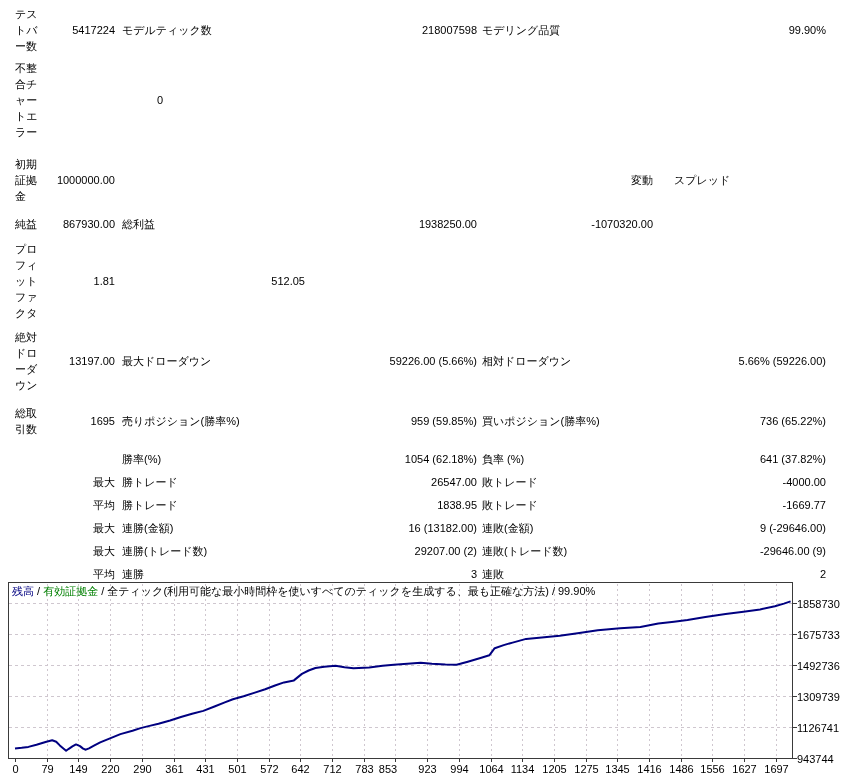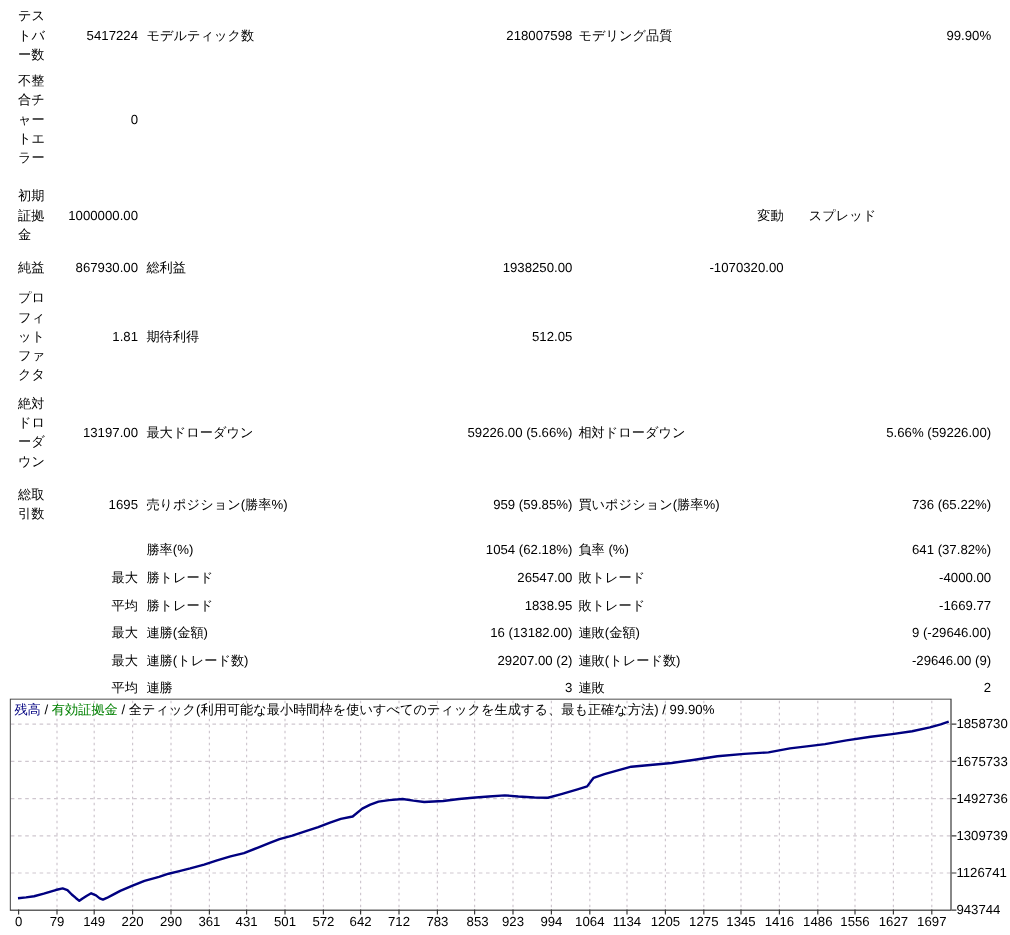--- a/index.html
+++ b/index.html
@@ -10,21 +10,21 @@
   }
   
   #rows{padding:6px 0 0 15px;}
   .row{
     display:grid;
     grid-template-columns:30px 72px 188px 172px 192px auto;
     align-items:center;
     min-height:23px;
     line-height:16px;
   }
-  .row:nth-child(2){margin-top:6px;}
+  .row:nth-child(2){margin-top:6px;gap:48px;}
   .row:nth-child(3){margin-top:16px;}
   .row:nth-child(4){margin-top:8px;}
   .row:nth-child(5){margin-top:6px;}
   .row:nth-child(6){margin-top:8px;}
   .row:nth-child(7){margin-top:12px;}
   .row:nth-child(8){margin-top:10px;}
   .cell{white-space:normal;}
   .l1{word-break:break-all;}
   .v2{text-align:right;padding-right:2px;}
   .l3,.l5{padding-left:5px;}
@@ -78,21 +78,20 @@
     <div class="row">
       <div class="cell l1">純益</div>
       <div class="cell v2">867930.00</div>
       <div class="cell l3">総利益</div>
       <div class="cell v4">1938250.00</div>
       <div class="cell v6">-1070320.00</div>
     </div>
     <div class="row">
       <div class="cell l1">プロフィットファクタ</div>
       <div class="cell v2">1.81</div>
-      <div class="cell l3">期待利得</div>
       <div class="cell v4">512.05</div>
       <div class="cell l5"></div>
       <div class="cell v6"></div>
     </div>
     <div class="row">
       <div class="cell l1">絶対ドローダウン</div>
       <div class="cell v2">13197.00</div>
       <div class="cell l3">最大ドローダウン</div>
       <div class="cell v4">59226.00 (5.66%)</div>
       <div class="cell l5">相対ドローダウン</div>
@@ -228,21 +227,21 @@
       <span class="xlab" style="left: 70.5px;">149</span>
       <span class="xlab" style="left: 102.5px;">220</span>
       <span class="xlab" style="left: 134.5px;">290</span>
       <span class="xlab" style="left: 166.5px;">361</span>
       <span class="xlab" style="left: 197.5px;">431</span>
       <span class="xlab" style="left: 229.5px;">501</span>
       <span class="xlab" style="left: 261.5px;">572</span>
       <span class="xlab" style="left: 292.5px;">642</span>
       <span class="xlab" style="left: 324.5px;">712</span>
       <span class="xlab" style="left: 356.5px;">783</span>
-      <span class="xlab" style="left: 390px;">853</span>
+      <span class="xlab" style="left: 380px;">853</span>
       <span class="xlab" style="left: 419.5px;">923</span>
       <span class="xlab" style="left: 451.5px;">994</span>
       <span class="xlab" style="left: 483.5px;">1064</span>
       <span class="xlab" style="left: 514.5px;">1134</span>
       <span class="xlab" style="left: 546.5px;">1205</span>
       <span class="xlab" style="left: 578.5px;">1275</span>
       <span class="xlab" style="left: 609.5px;">1345</span>
       <span class="xlab" style="left: 641.5px;">1416</span>
       <span class="xlab" style="left: 673.5px;">1486</span>
       <span class="xlab" style="left: 704.5px;">1556</span>

